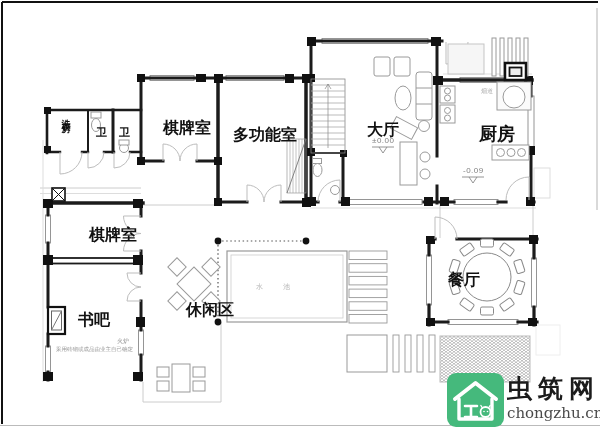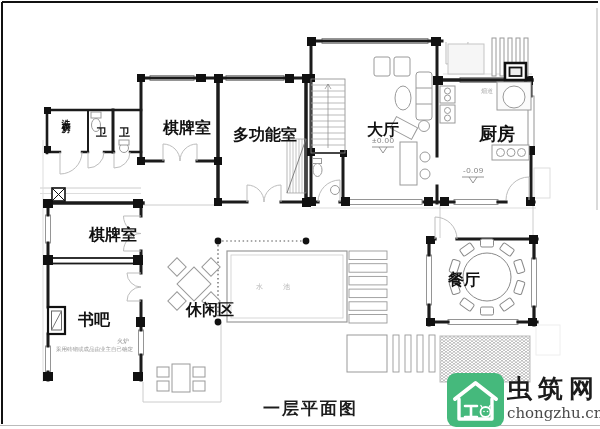--- a/index.html
+++ b/index.html
@@ -310,17 +310,16 @@
 <div class="lbl room" style="left:89px;top:227px;">棋牌室</div>
 <div class="lbl room" style="left:78px;top:312px;">书吧</div>
 <div class="lbl room" style="left:159px;top:302px;margin-left:27px;">休闲区</div>
 <div class="lbl room" style="left:448px;top:272px;">餐厅</div>
 <div class="lbl small-note" style="left:256px;top:283px;font-size:7px;letter-spacing:9px;color:#b5b5b5;">水 池</div>
 <div class="lbl elev" style="left:372px;top:137px;">±0.00</div>
 <div class="lbl elev" style="left:463px;top:167px;">-0.09</div>
 <div class="lbl small-note" style="left:481px;top:88px;font-size:6px;color:#a8a8a8;">烟道</div>
 <div class="lbl small-note" style="left:117px;top:338px;font-size:6px;color:#8f8f8f;">火炉</div>
 <div class="lbl small-note" style="left:56px;top:347px;font-size:5.5px;">采用砖砌或成品由业主自己确定</div>
-<div class="lbl title" style="left:263px;top:400px;">一层平面图</div>
 <div class="lbl logo-name" style="left:507px;top:376px;">虫筑网</div>
 <div class="lbl logo-domain" style="left:507px;top:406px;">chongzhu.cn</div>
 
 </div>
 
 </body></html>

